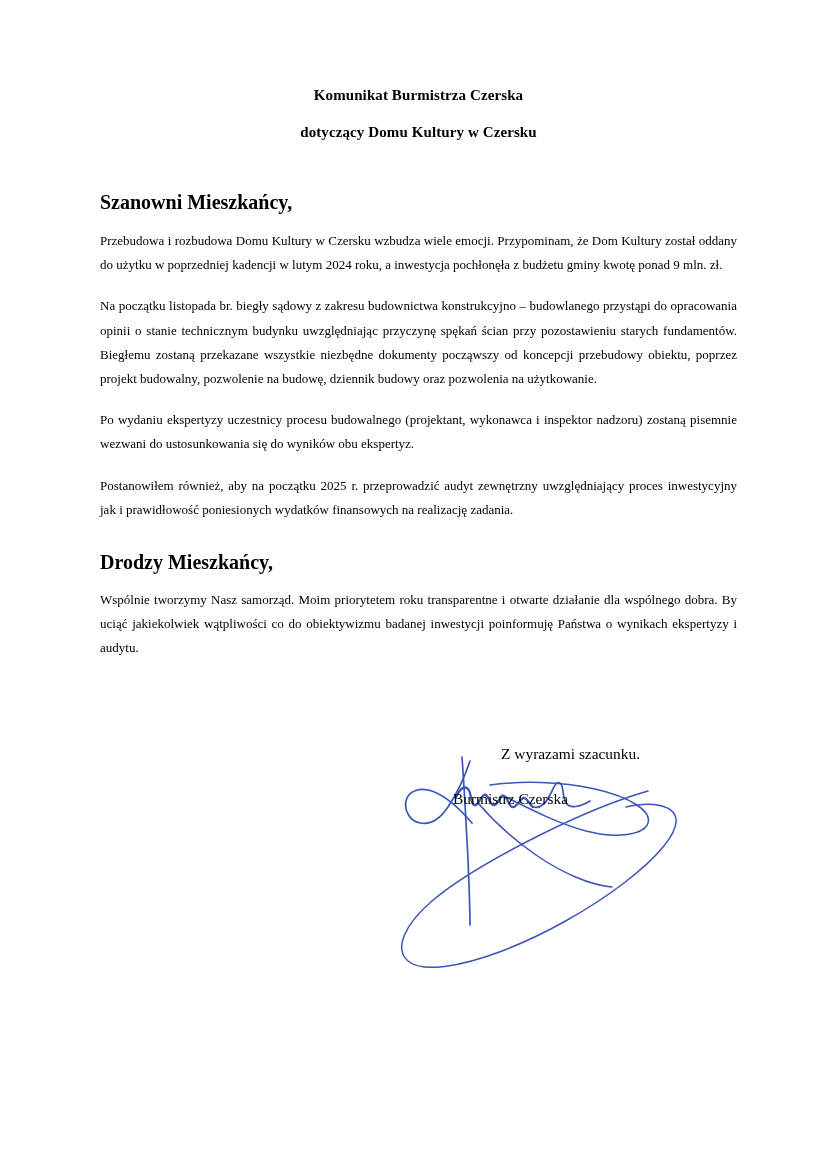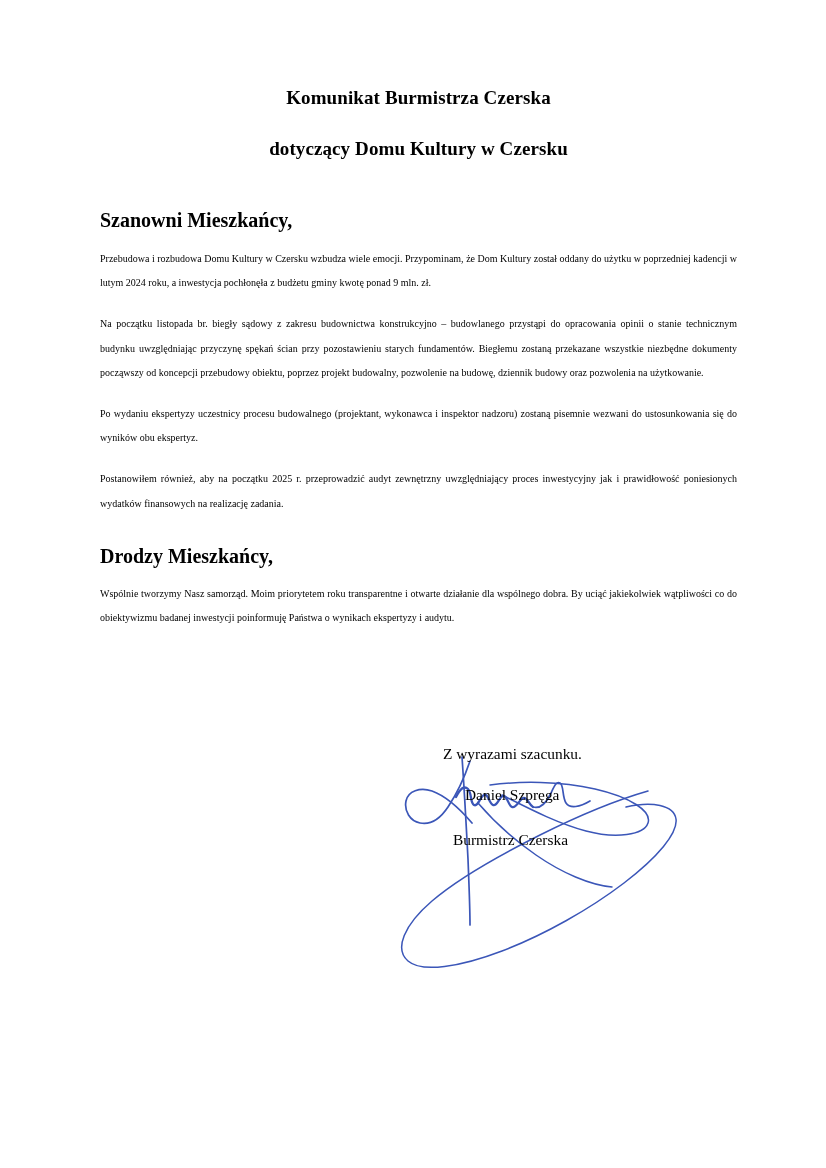--- a/index.html
+++ b/index.html
@@ -23,59 +23,60 @@
     position: absolute;
     left: 100px;
     top: 0;
     width: 637px;
   }
   .title-block {
     padding-top: 88px;
     text-align: center;
   }
   .title-line {
-    font-size: 19px;
+    font-size: 15px;
     font-weight: bold;
     letter-spacing: 0.1px;
     line-height: 1.0;
   }
   .title-line.second {
-    margin-top: 32px;
+    margin-top: 22px;
   }
   .salutation {
     font-size: 20px;
     font-weight: bold;
     margin-top: 52px;
     line-height: 1.0;
   }
   .salutation.second {
     margin-top: 30px;
   }
   p.body-par {
-    font-size: 10px;
+    font-size: 13px;
     line-height: 24.2px;
     text-align: justify;
     margin: 0;
     padding-top: 17px;
     hyphens: none;
   }
   p.body-par.tight {
     padding-top: 16px;
   }
   .closing {
     position: absolute;
     left: 340px;
     top: 742px;
     width: 300px;
     font-size: 15.4px;
     line-height: 23px;
     z-index: 3;
   }
   .closing .regards {
     padding-left: 103px;
+    text-align: right;
   }
   .closing .signer-name {
     padding-left: 125px;
     margin-top: 18px;
   }
   .closing .signer-title {
     padding-left: 113px;
     margin-top: 22px;
   }
   .signature-layer {
@@ -128,17 +129,16 @@
         <path d="M143 52 C 150 54, 156 48, 160 40 C 164 32, 166 26, 170 28 C 174 30, 172 42, 176 48 C 180 54, 190 52, 200 46" stroke-width="1.7"></path>
         <path d="M100 30 C 130 26, 170 26, 205 34 C 240 42, 262 56, 258 68 C 254 80, 226 84, 196 76 C 166 68, 136 52, 112 40" stroke-width="1.5"></path>
         <path d="M258 36 C 230 44, 190 60, 150 80 C 110 100, 70 122, 42 146 C 14 170, 4 194, 18 206 C 32 218, 70 212, 112 196 C 154 180, 200 154, 234 128 C 268 102, 288 78, 286 64 C 284 50, 262 46, 236 52" stroke-width="1.5"></path>
         <path d="M88 48 C 100 62, 120 82, 146 100 C 172 118, 200 130, 222 132" stroke-width="1.5"></path>
       </g>
     </svg>
   </div>
 
   <div class="closing">
     <div class="regards">Z wyrazami szacunku.</div>
-    <div class="signer-name">Daniel Szpręga</div>
     <div class="signer-title">Burmistrz Czerska</div>
   </div>
 
 </div>
 
 </body></html>

